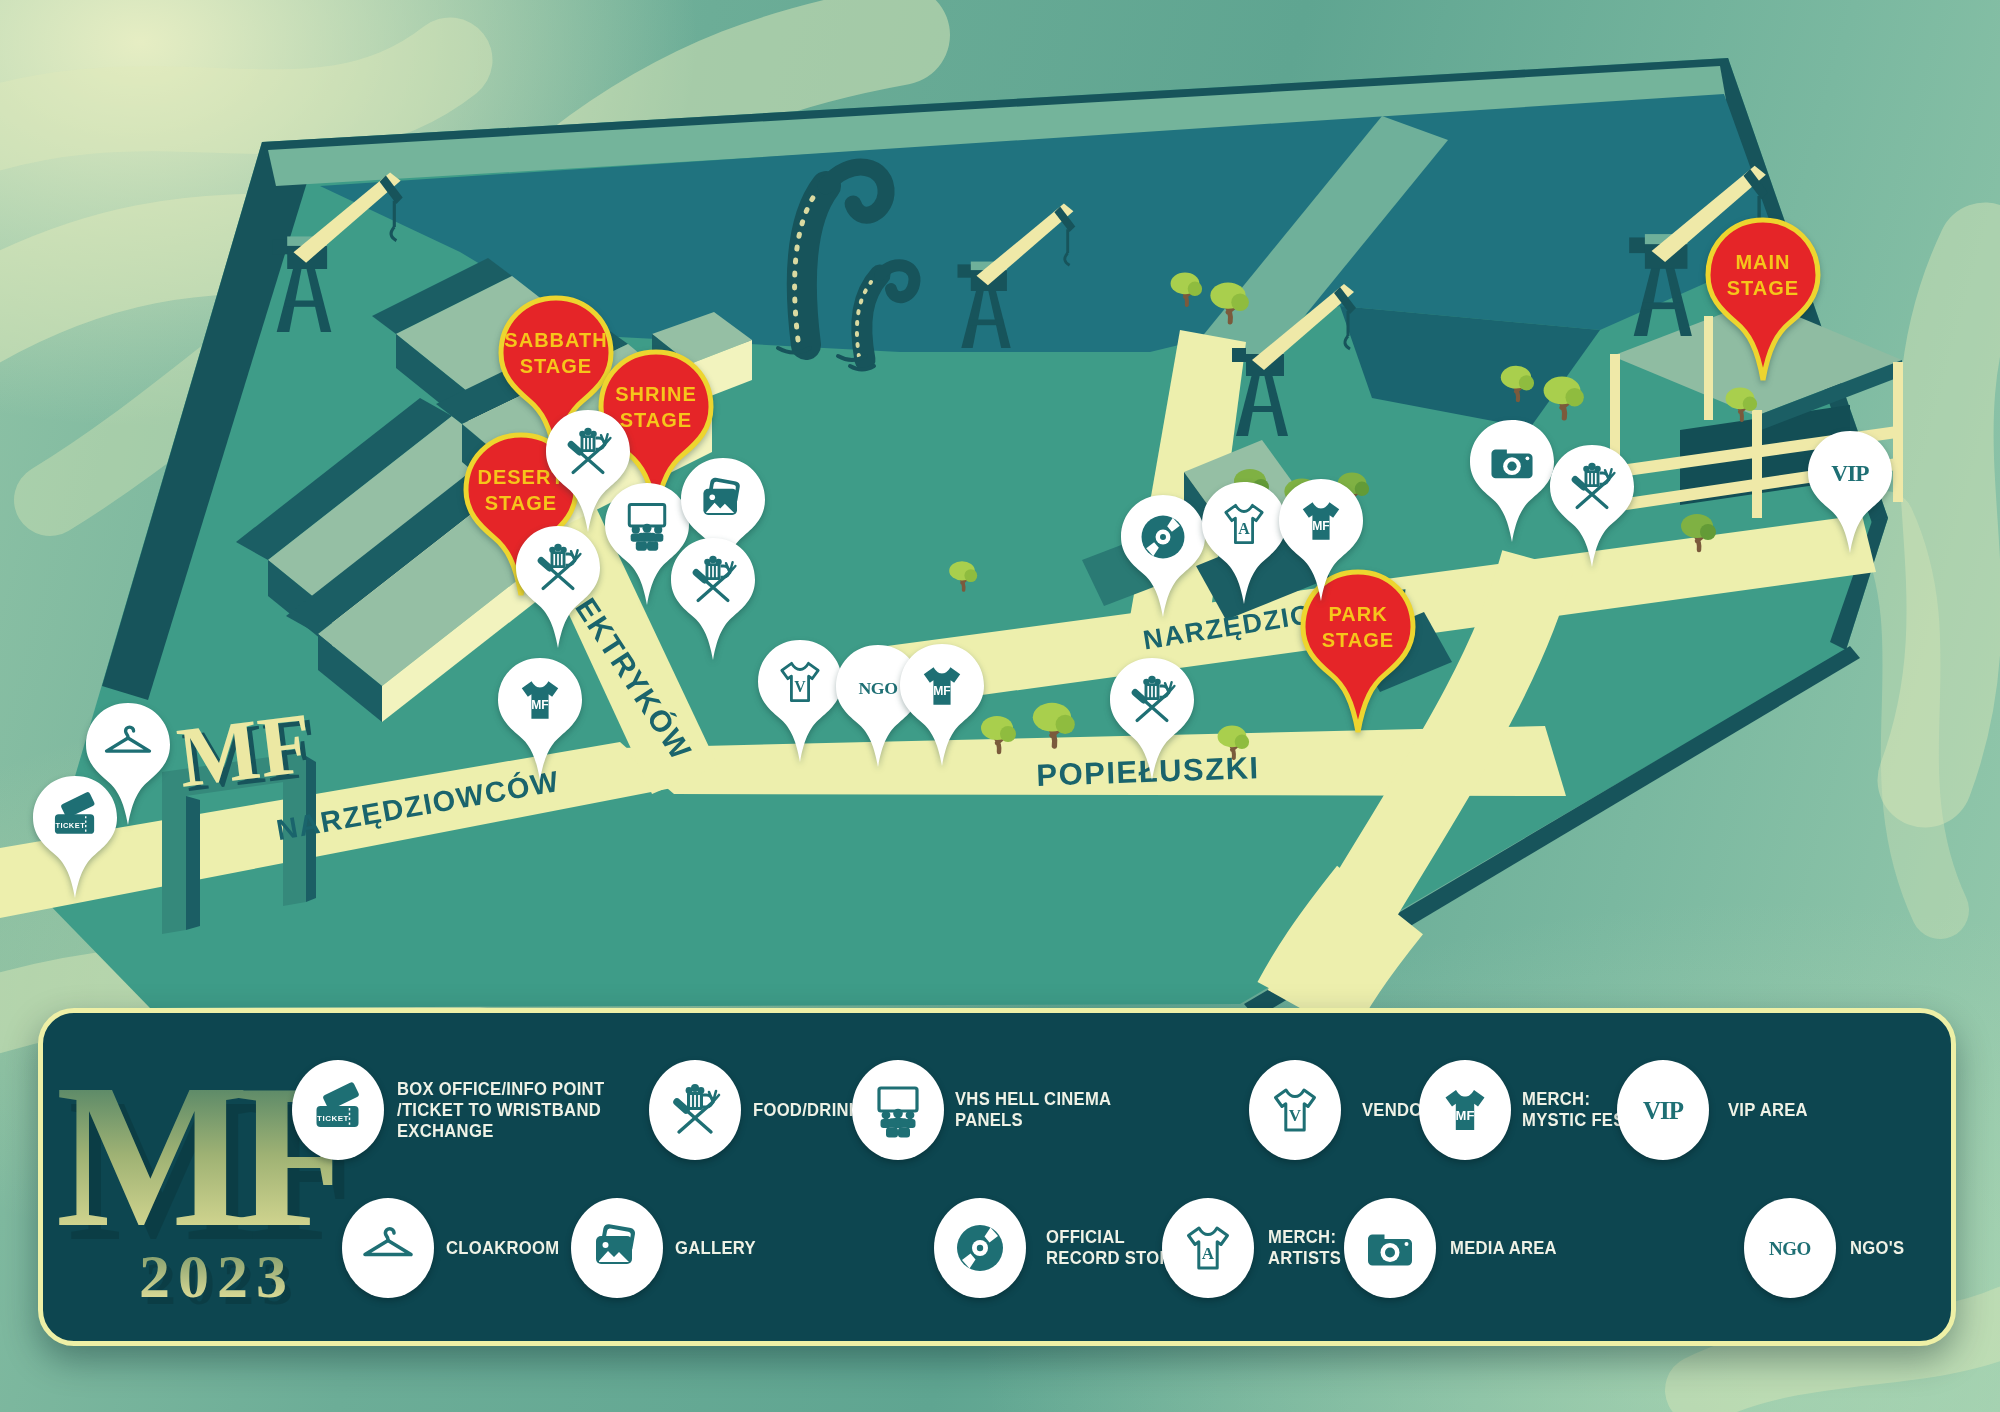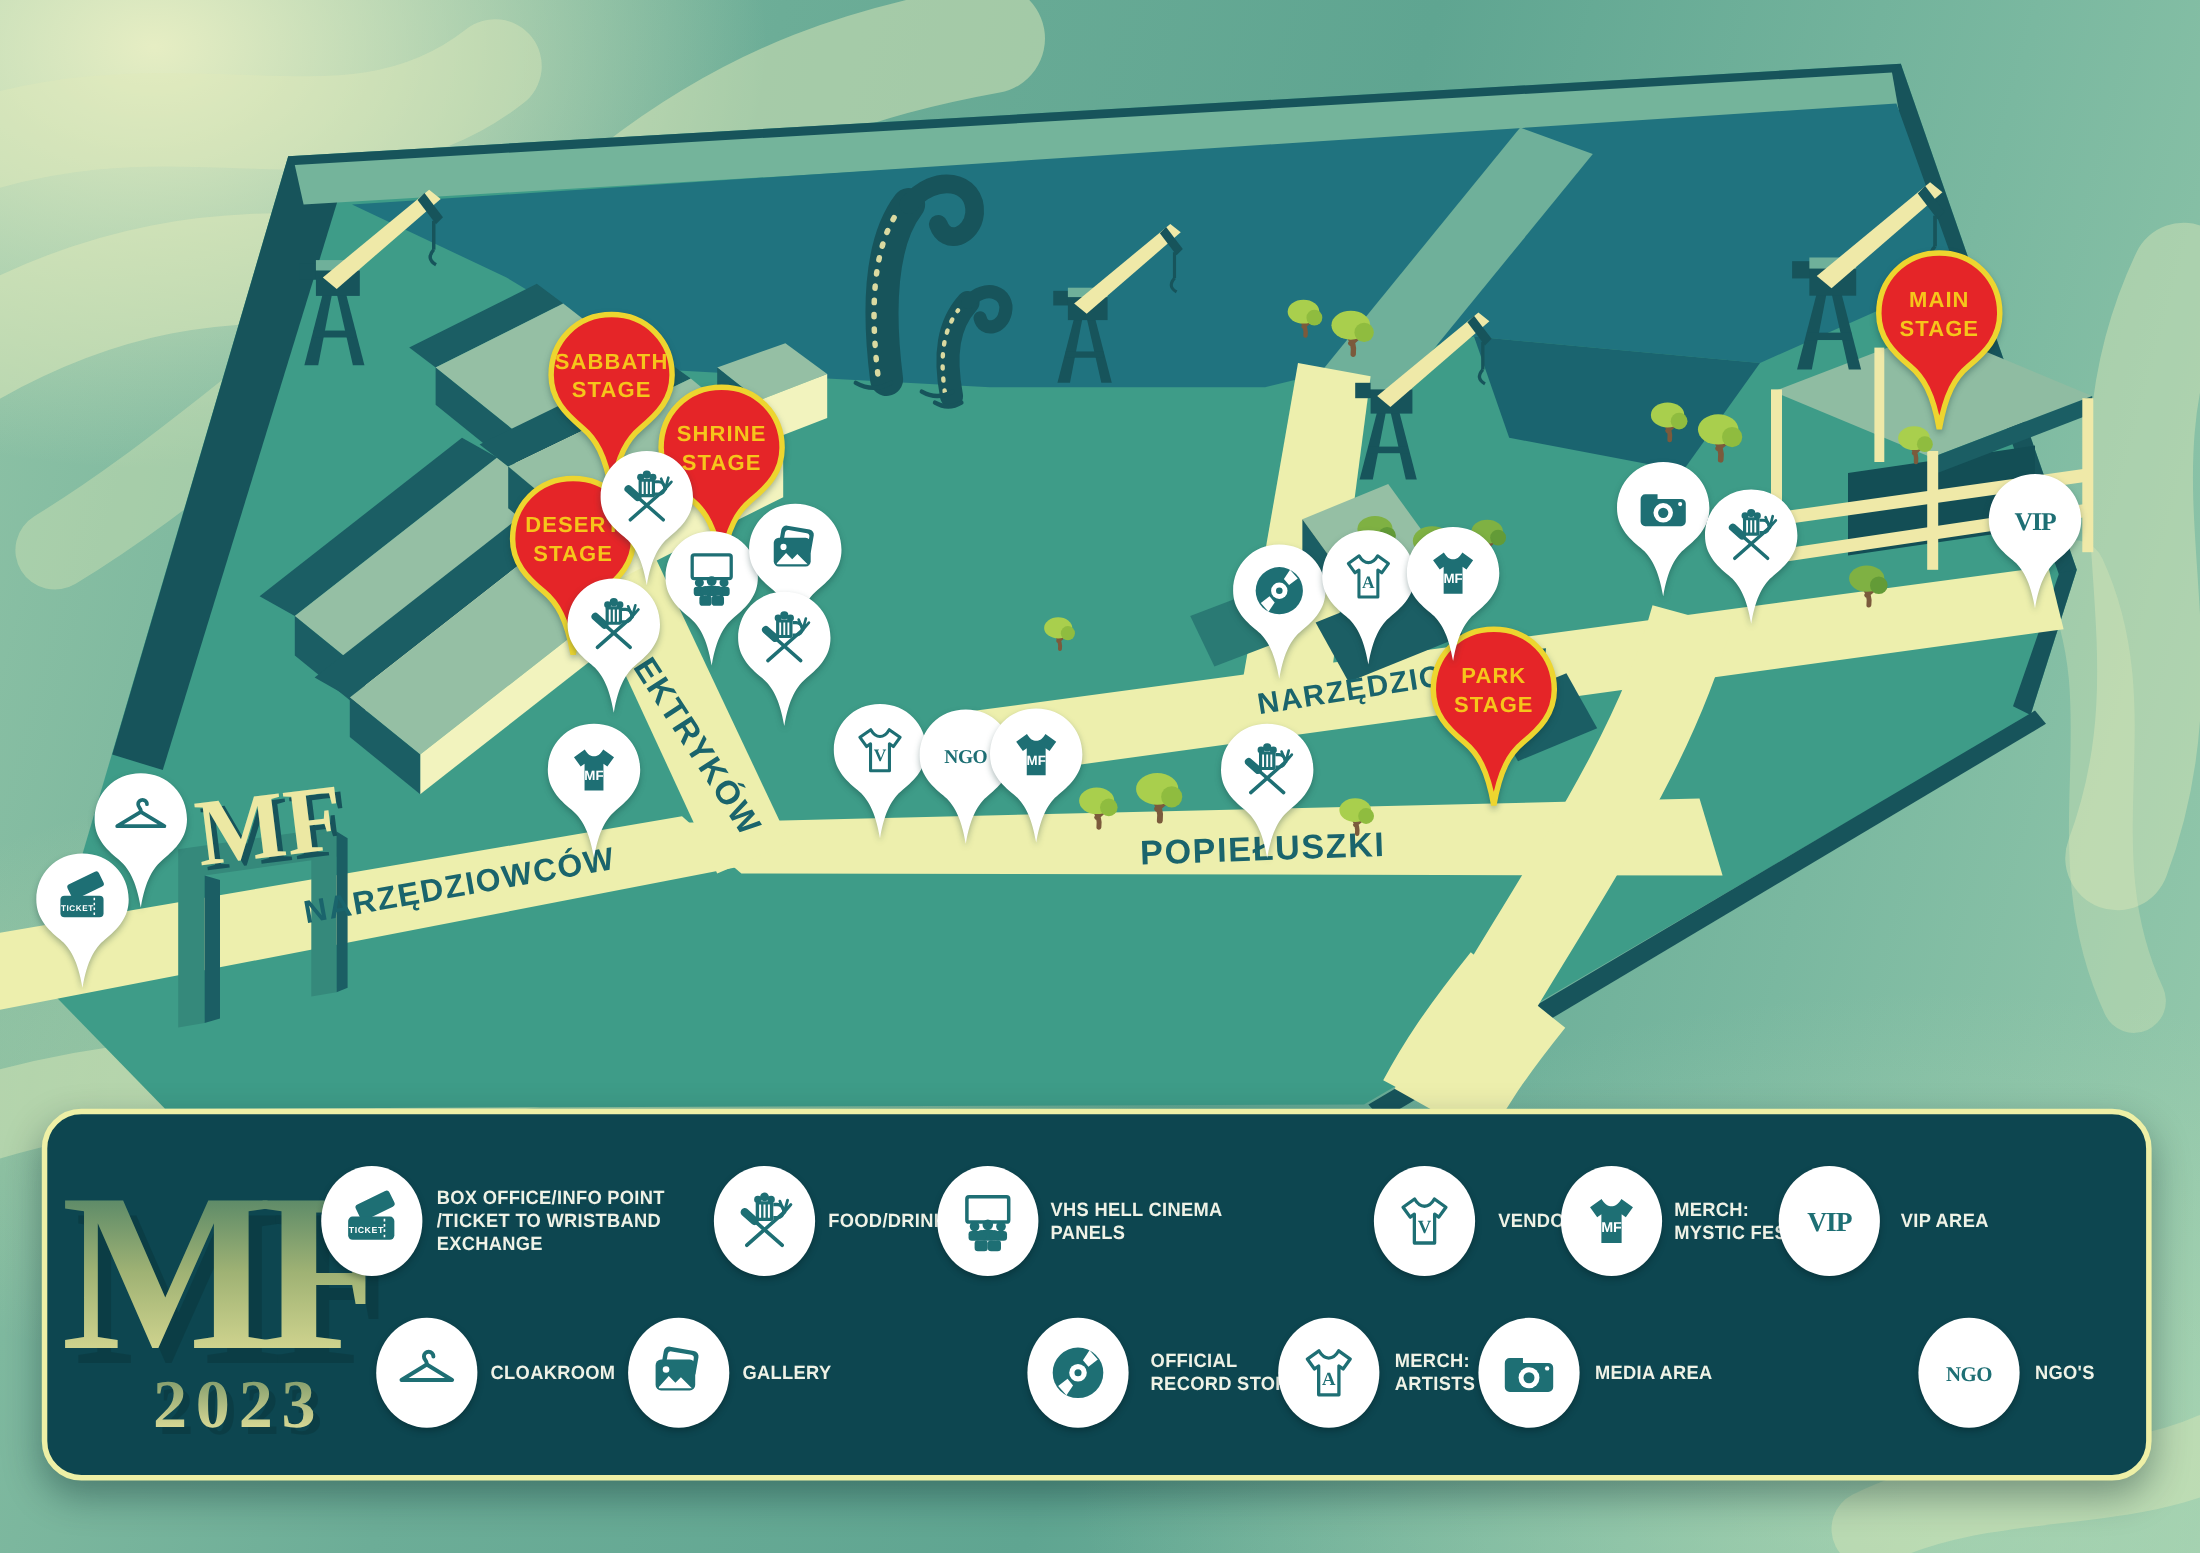--- a/index.html
+++ b/index.html
@@ -203,21 +203,21 @@
 
   <div id="streets">
       <div class="street" style="left: 622px; top: 662px; font-size: 30px; transform: translate(-50%, -50%) rotate(57deg);">ELEKTRYKÓW</div>
       <div class="street" style="left: 418px; top: 806px; font-size: 29px; transform: translate(-50%, -50%) rotate(-10deg);">NARZĘDZIOWCÓW</div>
       <div class="street" style="left: 1276px; top: 620px; font-size: 27px; transform: translate(-50%, -50%) rotate(-9deg);">NARZĘDZIOWCÓW</div>
       <div class="street" style="left: 1148px; top: 772px; font-size: 31px; transform: translate(-50%, -50%) rotate(-2deg);">POPIEŁUSZKI</div>
       <div class="gate-label" style="left: 178px; top: 700px; font-size: 86px; transform: rotate(-7deg);">MF</div>
     </div>
 
   <div id="pins">
-      <div class="pin" style="left: 491px; top: 281px; width: 130px; height: 172px; text-decoration: underline;">
+      <div class="pin" style="left: 491px; top: 293px; width: 130px; height: 172px; text-decoration: underline;">
         <svg width="130" height="172" viewBox="0 0 130 172">
           <path d="M65,5 C33,5 10,29.5 10,60 C10,81.7 22.9,95 38.4,107.9 C50.6,118 59.2,132.6 65,165 C70.8,132.6 79.4,118 91.6,107.9 C107.1,95 120,81.7 120,60 C120,29.5 97,5 65,5 Z" fill="#e52528" stroke="#edd52f" stroke-width="5"></path>
           <text x="65" y="54" text-anchor="middle" font-family="Liberation Sans,sans-serif" font-weight="bold" font-size="20" letter-spacing="1" fill="#f6c51b">SABBATH</text>
           <text x="65" y="80" text-anchor="middle" font-family="Liberation Sans,sans-serif" font-weight="bold" font-size="20" letter-spacing="1" fill="#f6c51b">STAGE</text>
         </svg>
       </div>
       <div class="pin" style="left: 591px; top: 347px; width: 130px; height: 172px;">
         <svg width="130" height="172" viewBox="0 0 130 172">
           <path d="M65,5 C33,5 10,29.5 10,60 C10,81.7 22.9,95 38.4,107.9 C50.6,118 59.2,132.6 65,165 C70.8,132.6 79.4,118 91.6,107.9 C107.1,95 120,81.7 120,60 C120,29.5 97,5 65,5 Z" fill="#e52528" stroke="#edd52f" stroke-width="5"></path>
           <text x="65" y="54" text-anchor="middle" font-family="Liberation Sans,sans-serif" font-weight="bold" font-size="20" letter-spacing="1" fill="#f6c51b">SHRINE</text>
@@ -231,21 +231,21 @@
           <text x="65" y="80" text-anchor="middle" font-family="Liberation Sans,sans-serif" font-weight="bold" font-size="20" letter-spacing="1" fill="#f6c51b">STAGE</text>
         </svg>
       </div>
       <div class="pin" style="left: 1293px; top: 567px; width: 130px; height: 172px;">
         <svg width="130" height="172" viewBox="0 0 130 172">
           <path d="M65,5 C33,5 10,29.5 10,60 C10,81.7 22.9,95 38.4,107.9 C50.6,118 59.2,132.6 65,165 C70.8,132.6 79.4,118 91.6,107.9 C107.1,95 120,81.7 120,60 C120,29.5 97,5 65,5 Z" fill="#e52528" stroke="#edd52f" stroke-width="5"></path>
           <text x="65" y="54" text-anchor="middle" font-family="Liberation Sans,sans-serif" font-weight="bold" font-size="20" letter-spacing="1" fill="#f6c51b">PARK</text>
           <text x="65" y="80" text-anchor="middle" font-family="Liberation Sans,sans-serif" font-weight="bold" font-size="20" letter-spacing="1" fill="#f6c51b">STAGE</text>
         </svg>
       </div>
-      <div class="pin" style="left: 1698px; top: 225px; width: 130px; height: 172px; text-align: right;">
+      <div class="pin" style="left: 1698px; top: 215px; width: 130px; height: 172px; text-align: right;">
         <svg width="130" height="172" viewBox="0 0 130 172">
           <path d="M65,5 C33,5 10,29.5 10,60 C10,81.7 22.9,95 38.4,107.9 C50.6,118 59.2,132.6 65,165 C70.8,132.6 79.4,118 91.6,107.9 C107.1,95 120,81.7 120,60 C120,29.5 97,5 65,5 Z" fill="#e52528" stroke="#edd52f" stroke-width="5"></path>
           <text x="65" y="54" text-anchor="middle" font-family="Liberation Sans,sans-serif" font-weight="bold" font-size="20" letter-spacing="1" fill="#f6c51b">MAIN</text>
           <text x="65" y="80" text-anchor="middle" font-family="Liberation Sans,sans-serif" font-weight="bold" font-size="20" letter-spacing="1" fill="#f6c51b">STAGE</text>
         </svg>
       </div>
       <div class="pin" style="left: 25px; top: 772px; width: 100px; height: 130px;">
         <svg width="100" height="130" viewBox="0 0 100 130">
           <path d="M50,4 C25.7,4 8,22.6 8,45.8 C8,62.3 17.8,72.4 29.6,82.2 C38.9,89.9 45.6,101 50,126 C54.4,101 61.1,89.9 70.4,82.2 C82.2,72.4 92,62.3 92,45.8 C92,22.6 74.3,4 50,4 Z" fill="#ffffff"></path>
         </svg>

